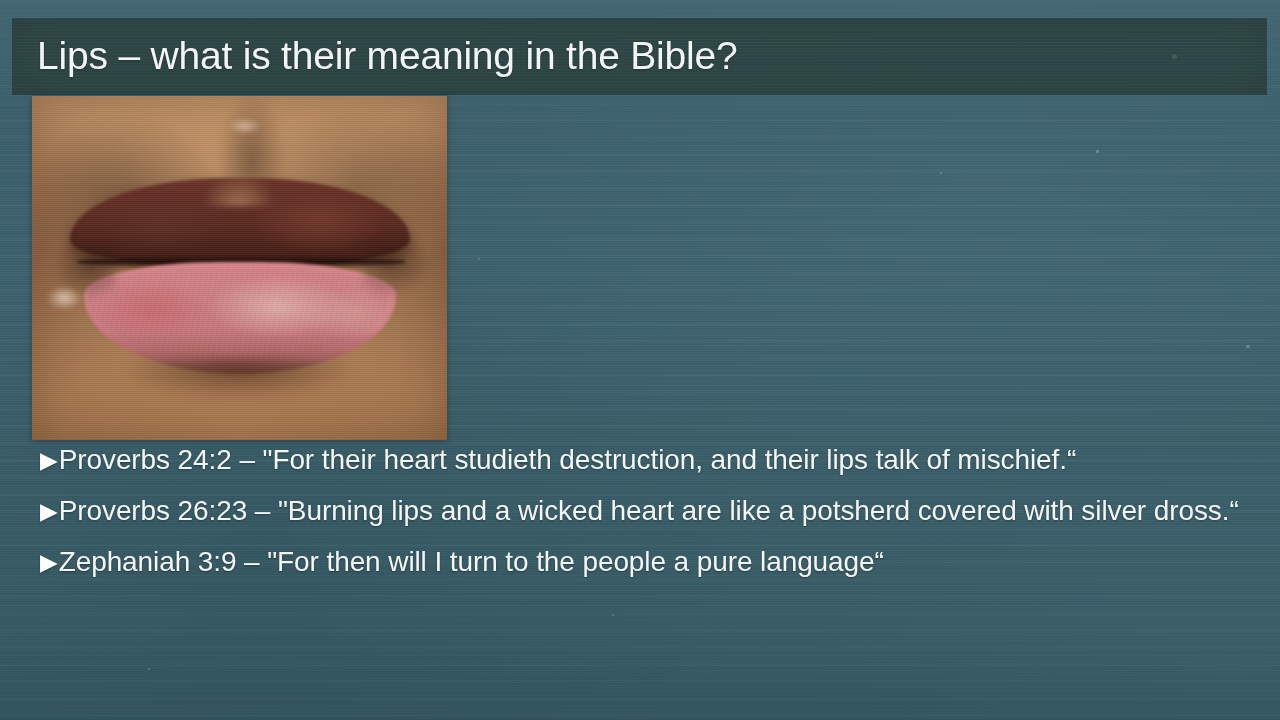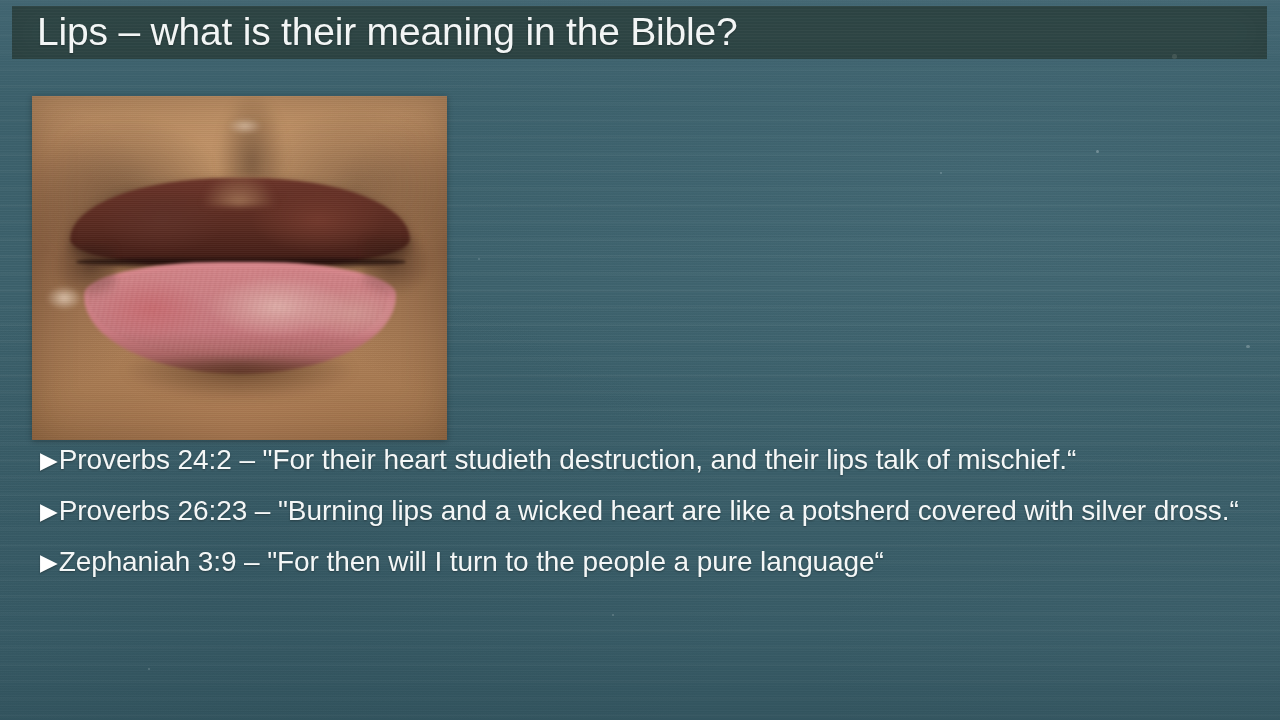--- a/index.html
+++ b/index.html
@@ -49,23 +49,23 @@
     position: absolute;
     border-radius: 50%;
     background: rgba(232,240,242,0.55);
     pointer-events: none;
   }
 
   
   .title-bar {
     position: absolute;
     left: 12px;
-    top: 6px;
+    top: 18px;
     width: 1255px;
-    height: 53px;
+    height: 77px;
     background: rgba(40,59,54,0.72);
     box-shadow: inset 0 0 40px rgba(0,0,0,0.10);
   }
   .title-bar .grain {
     position: absolute;
     inset: 0;
     background-image: repeating-linear-gradient(to bottom,
         rgba(255,255,255,0.022) 0px,
         rgba(255,255,255,0.022) 1px,
         rgba(0,0,0,0.02) 1px,

